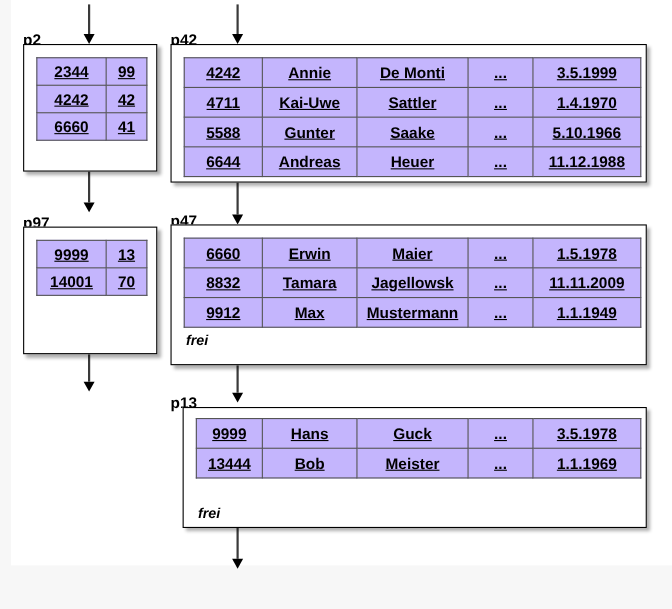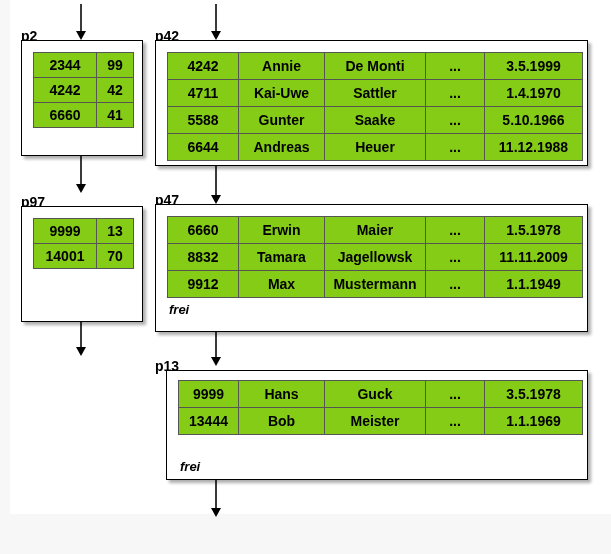--- a/index.html
+++ b/index.html
@@ -31,22 +31,23 @@
     font-weight:600;
     color:#000;
     letter-spacing:0px;
     white-space:nowrap;
   }
 
   
   table.tbl{
     position:absolute;
     border-collapse:collapse;
-    background:#84cc16;
+    background:#c4b5fd;
     table-layout:fixed;
+    text-decoration:underline;
   }
   table.tbl td{
     border:1.3px solid #555;
     text-align:center;
     vertical-align:middle;
     font-size:14px;
     font-weight:600;
     color:#000;
     padding:0;
     height:26px;

